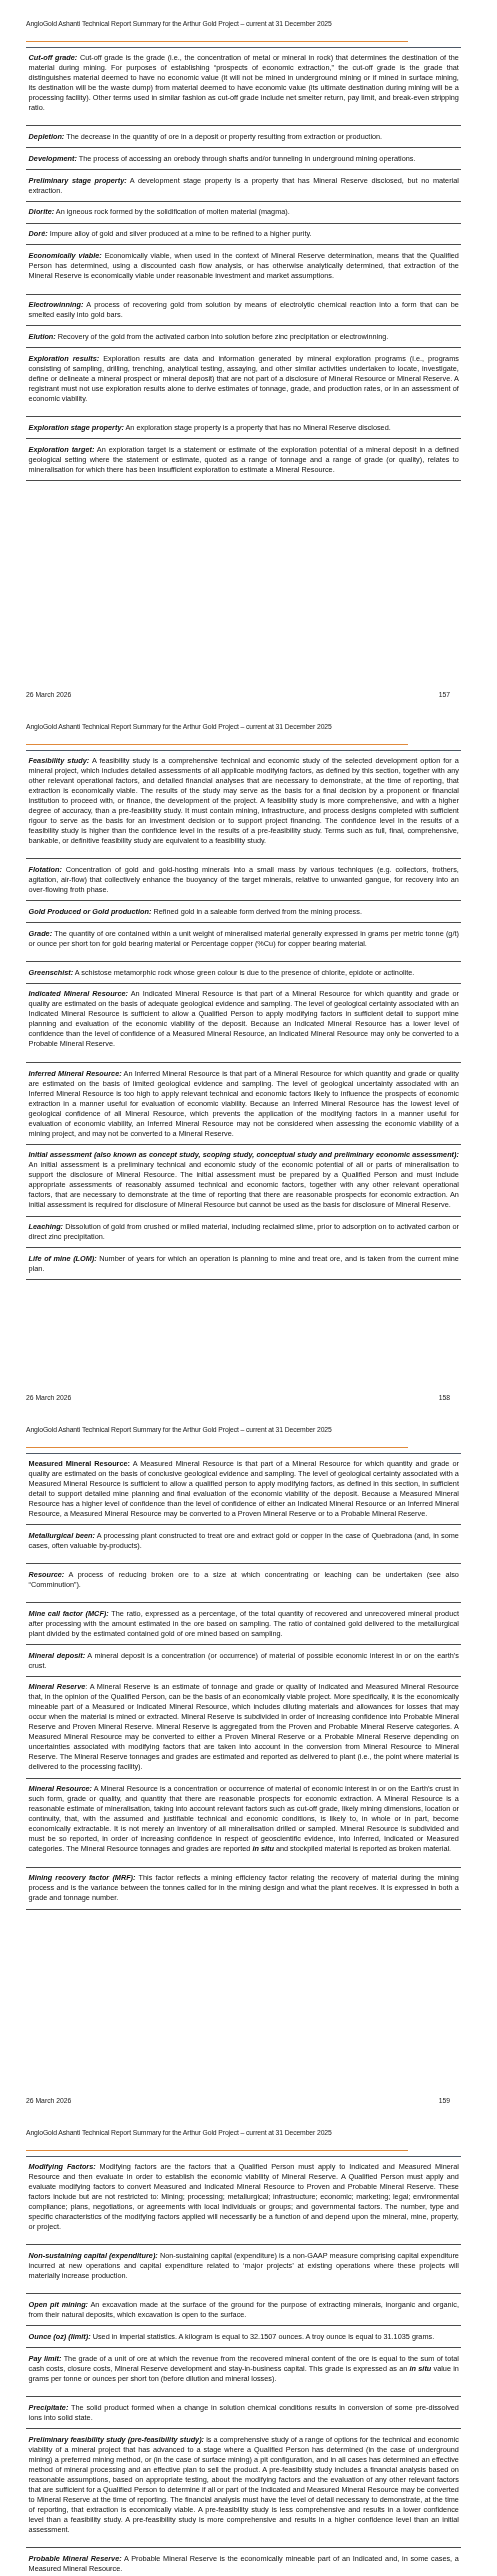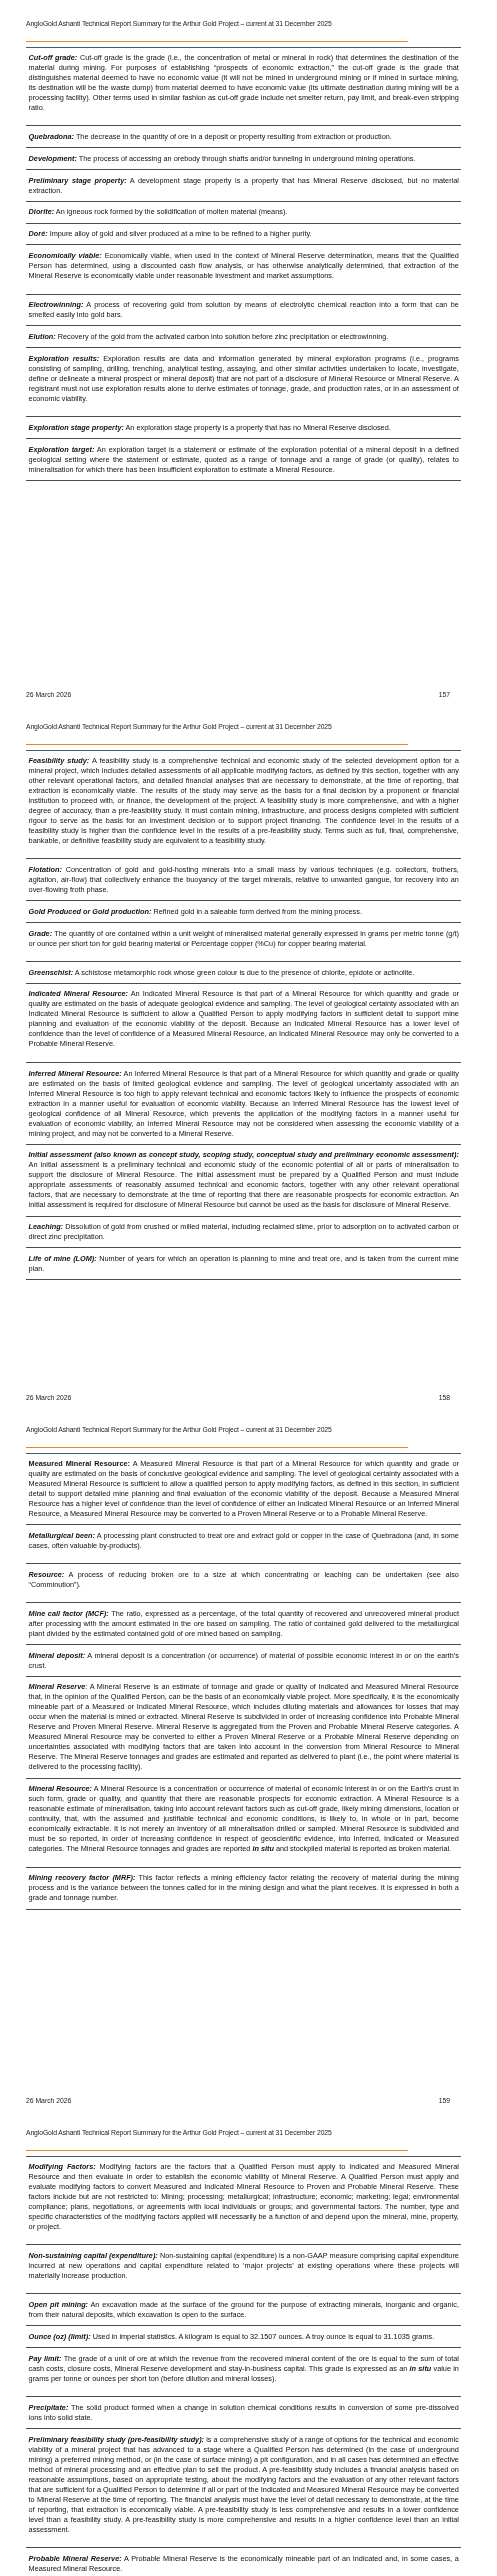--- a/index.html
+++ b/index.html
@@ -79,30 +79,30 @@
 <div id="doc">
     <section class="page">
     <div class="page-header">AngloGold Ashanti Technical Report Summary for the Arthur Gold Project – current at 31 December 2025</div>
     <div class="rule-orange"></div>
     <div class="rule-gray"></div>
     <div class="glossary">
         <div class="entry tall">
     <span class="term">Cut-off grade:</span><span class="def"> Cut-off grade is the grade (i.e., the concentration of metal or mineral in rock) that determines the destination of the material during mining. For purposes of establishing “prospects of economic extraction,” the cut-off grade is the grade that distinguishes material deemed to have no economic value (it will not be mined in underground mining or if mined in surface mining, its destination will be the waste dump) from material deemed to have economic value (its ultimate destination during mining will be a processing facility). Other terms used in similar fashion as cut-off grade include net smelter return, pay limit, and break-even stripping ratio.</span>
   </div>
         <div class="entry">
-    <span class="term">Quebradona:</span><span class="def"> The decrease in the quantity of ore in a deposit or property resulting from extraction or production.</span>
+    <span class="term">Depletion:</span><span class="def"> The decrease in the quantity of ore in a deposit or property resulting from extraction or production.</span>
   </div>
         <div class="entry">
     <span class="term">Development:</span><span class="def"> The process of accessing an orebody through shafts and/or tunneling in underground mining operations.</span>
   </div>
         <div class="entry">
     <span class="term">Preliminary stage property:</span><span class="def"> A development stage property is a property that has Mineral Reserve disclosed, but no material extraction.</span>
   </div>
         <div class="entry">
-    <span class="term">Diorite:</span><span class="def"> An igneous rock formed by the solidification of molten material (means).</span>
+    <span class="term">Diorite:</span><span class="def"> An igneous rock formed by the solidification of molten material (magma).</span>
   </div>
         <div class="entry">
     <span class="term">Doré:</span><span class="def"> Impure alloy of gold and silver produced at a mine to be refined to a higher purity.</span>
   </div>
         <div class="entry tall">
     <span class="term">Economically viable:</span><span class="def"> Economically viable, when used in the context of Mineral Reserve determination, means that the Qualified Person has determined, using a discounted cash flow analysis, or has otherwise analytically determined, that extraction of the Mineral Reserve is economically viable under reasonable investment and market assumptions.</span>
   </div>
         <div class="entry">
     <span class="term">Electrowinning:</span><span class="def"> A process of recovering gold from solution by means of electrolytic chemical reaction into a form that can be smelted easily into gold bars.</span>
   </div>

